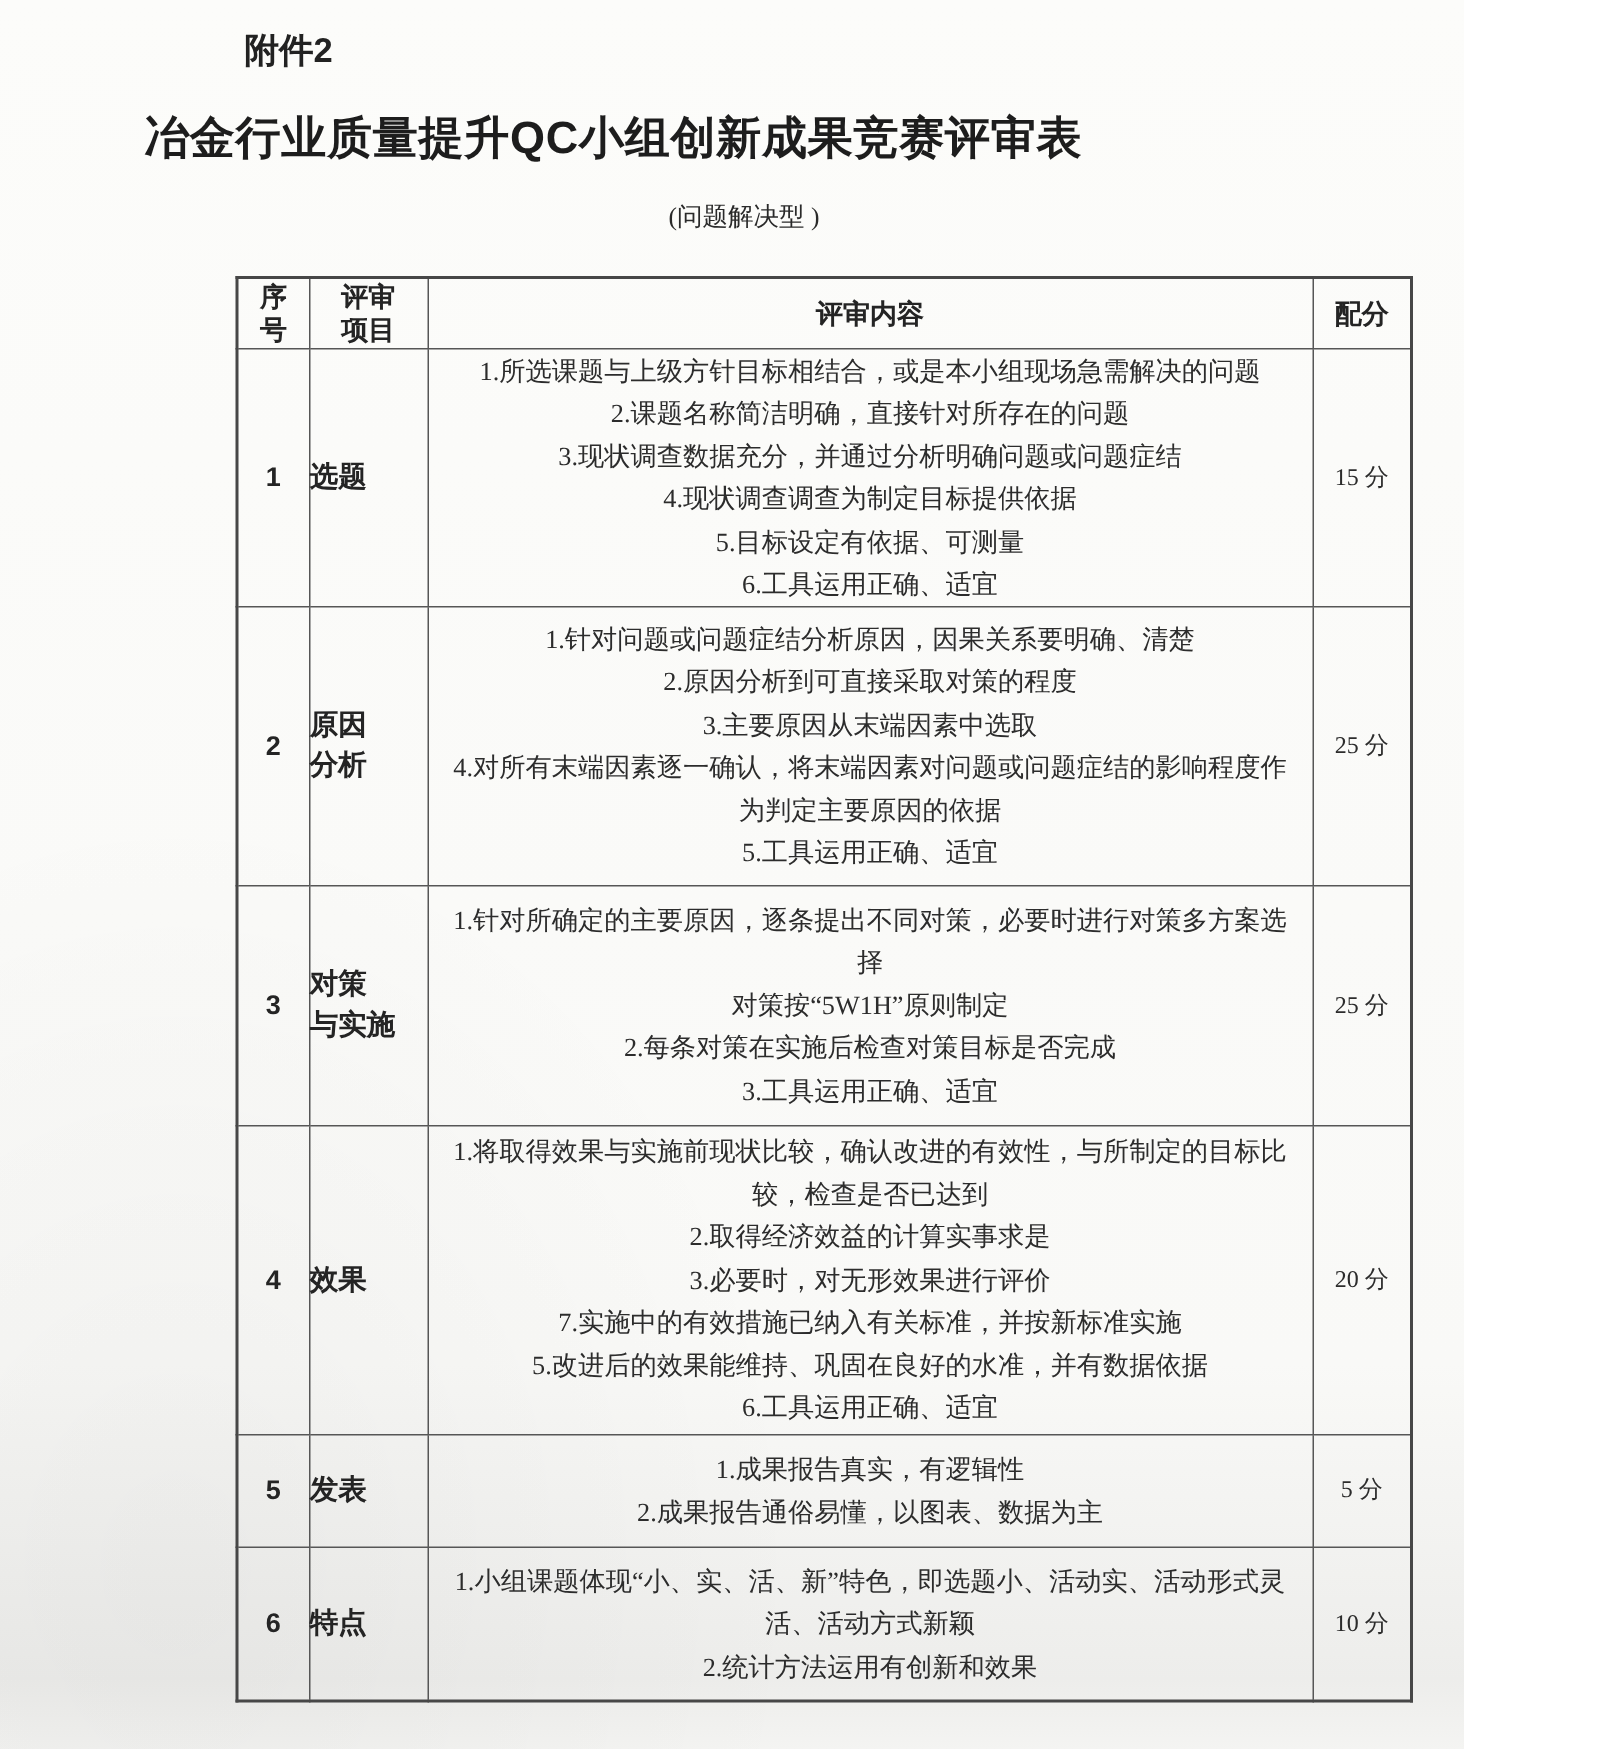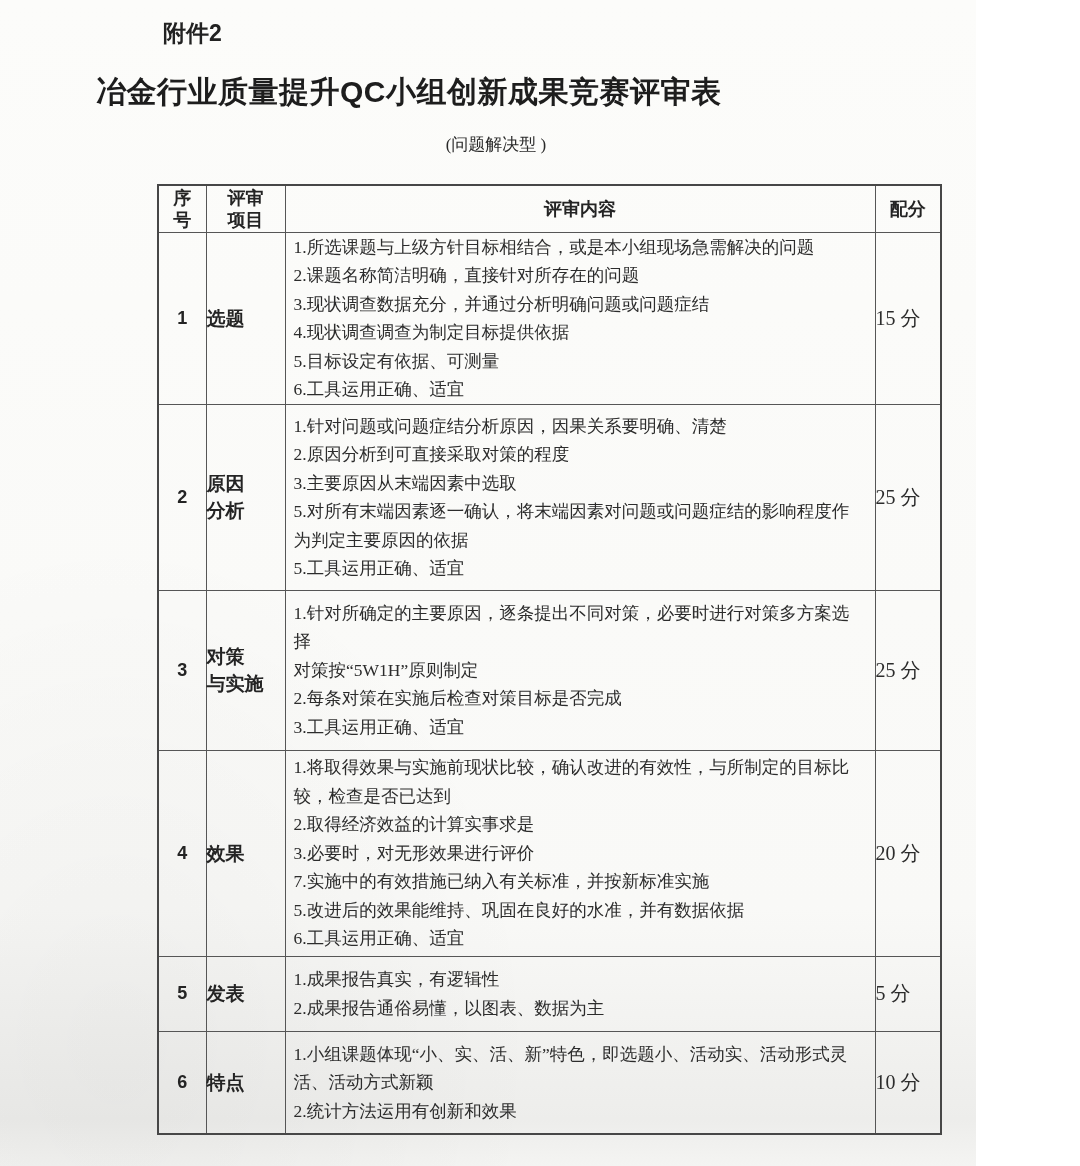--- a/index.html
+++ b/index.html
@@ -97,23 +97,25 @@
     color: #242424;
   }
   td.cell-content {
     text-align: left;
     padding: 0 8px;
   }
   .content-line {
     font-size: 17.5px;
     line-height: 28.5px;
     color: #2c2c2c;
+    text-align: center;
   }
   td.cell-score {
-    font-size: 20px;
+    text-align: center;
+    font-size: 16px;
     color: #2c2c2c;
   }
 </style>
 </head>
 <body>
 
 <div class="page">
 
   <div class="attachment-label">附件2</div>
 
@@ -153,21 +155,21 @@
         <td class="cell-score">15 分</td>
       </tr>
       <tr class="r2">
         <td class="cell-no">2</td>
         <td class="cell-item">原因
 分析</td>
         <td class="cell-content">
             <div class="content-line">1.针对问题或问题症结分析原因，因果关系要明确、清楚</div>
             <div class="content-line">2.原因分析到可直接采取对策的程度</div>
             <div class="content-line">3.主要原因从末端因素中选取</div>
-            <div class="content-line">5.对所有末端因素逐一确认，将末端因素对问题或问题症结的影响程度作为判定主要原因的依据</div>
+            <div class="content-line">4.对所有末端因素逐一确认，将末端因素对问题或问题症结的影响程度作为判定主要原因的依据</div>
             <div class="content-line">5.工具运用正确、适宜</div>
           </td>
         <td class="cell-score">25 分</td>
       </tr>
       <tr class="r3">
         <td class="cell-no">3</td>
         <td class="cell-item">对策
 与实施</td>
         <td class="cell-content">
             <div class="content-line">1.针对所确定的主要原因，逐条提出不同对策，必要时进行对策多方案选择</div>

